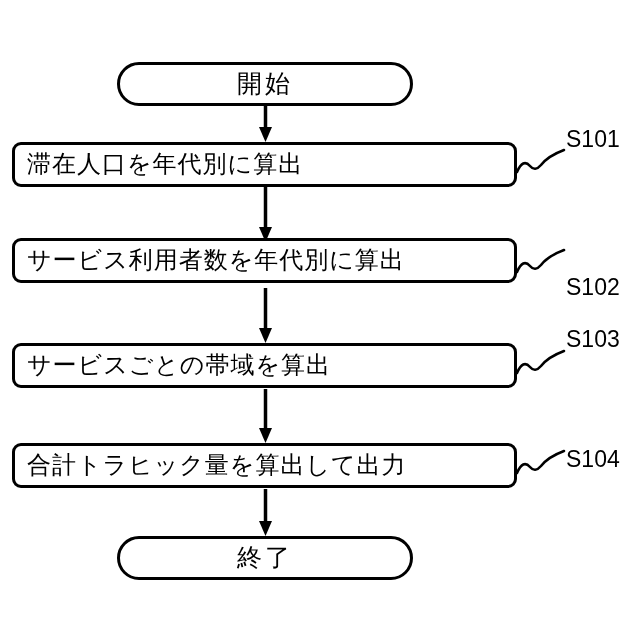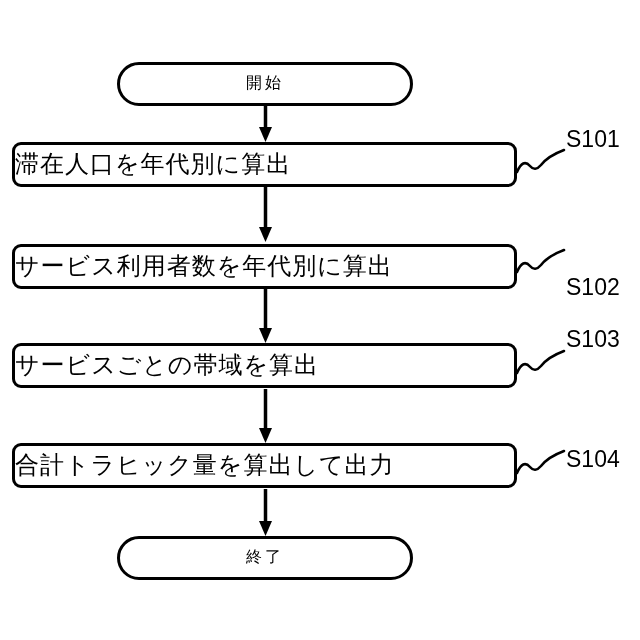--- a/index.html
+++ b/index.html
@@ -39,48 +39,49 @@
     height: 44px;
     border: 3px solid #000000;
     border-radius: 24px;
     background: #ffffff;
     display: flex;
     align-items: center;
     justify-content: center;
     box-sizing: border-box;
   }
   .terminal span {
-    font-size: 16px;
+    font-size: 25px;
     letter-spacing: 3px;
     line-height: 1;
     transform: translateY(-1px);
   }
   .terminal.start { top: 62px; }
   .terminal.end   { top: 536px; }
 
   .process {
     position: absolute;
     left: 12px;
     width: 505px;
     height: 45px;
     border: 3px solid #000000;
     border-radius: 9px;
     background: #ffffff;
     display: flex;
     align-items: center;
     box-sizing: border-box;
+    padding-left: 12px;
   }
   .process span {
     font-size: 24px;
     letter-spacing: 1px;
     line-height: 1;
     transform: translateY(-1px);
   }
   .proc-1 { top: 142px; }
-  .proc-2 { top: 244px; text-align: center; }
+  .proc-2 { top: 238px; text-align: center; }
   .proc-3 { top: 343px; }
   .proc-4 { top: 443px; }
 
   .step-ref {
     position: absolute;
     left: 566px;
     font-size: 23px;
     line-height: 1;
     letter-spacing: 0px;
     font-family: "Liberation Sans", "DejaVu Sans", sans-serif;

